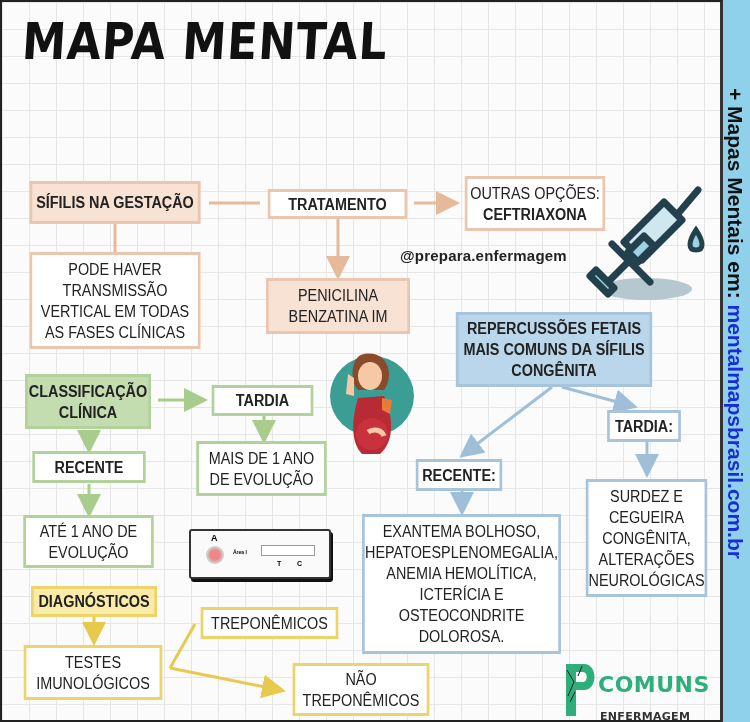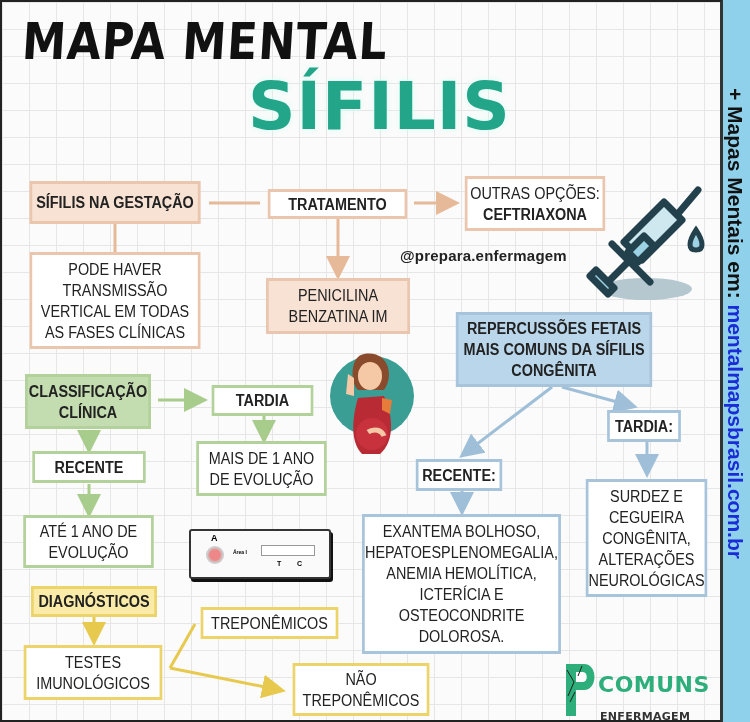--- a/index.html
+++ b/index.html
@@ -88,21 +88,20 @@
   .logo .p-mark { position: absolute; left: 0; top: 0; }
   .logo .brand { position: absolute; left: 34px; top: 10px; font-weight: bold; font-size: 22px; color: #2eae7a; letter-spacing: 0.5px; font-family: "DejaVu Sans", sans-serif; }
   .logo .sub { position: absolute; left: 36px; top: 48px; font-weight: bold; font-size: 11px; color: #333; font-family: "DejaVu Sans", sans-serif; letter-spacing: 0.3px; }
 </style>
 </head>
 <body>
 
 <div class="canvas">
 
   <div class="title">MAPA MENTAL</div>
-  <div class="subtitle">SÍFILIS</div>
 
   <svg class="lines" viewBox="0 0 722 722">
     <defs>
       <marker id="aO" markerWidth="8" markerHeight="8" refX="6" refY="4" orient="auto">
           <path d="M0,0 L8,4 L0,8 z" fill="#e6b999"></path>
         </marker>
       <marker id="aG" markerWidth="8" markerHeight="8" refX="6" refY="4" orient="auto">
           <path d="M0,0 L8,4 L0,8 z" fill="#a8cc8c"></path>
         </marker>
       <marker id="aB" markerWidth="8" markerHeight="8" refX="6" refY="4" orient="auto">

